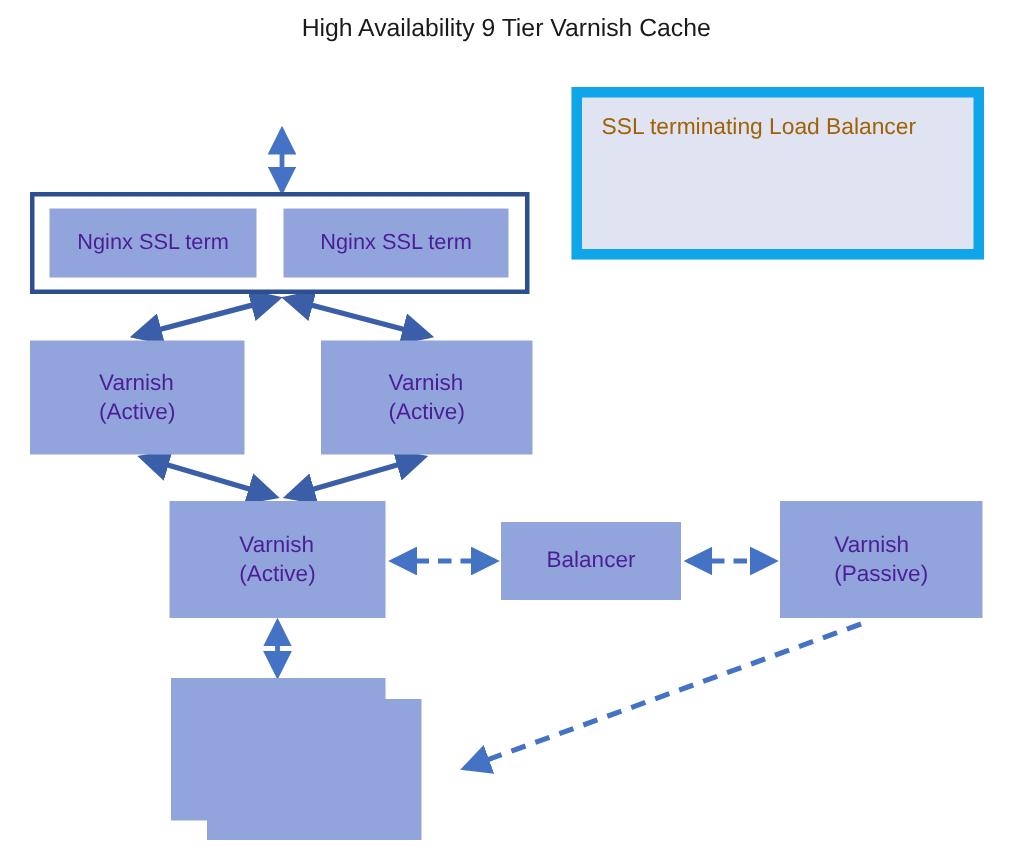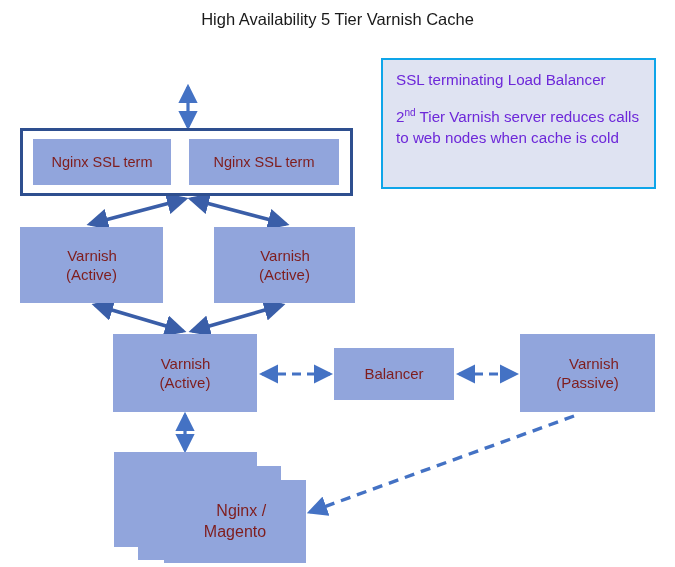--- a/index.html
+++ b/index.html
@@ -26,24 +26,24 @@
     height: 567px;
     pointer-events: none;
   }
   .node {
     position: absolute;
     box-sizing: border-box;
     background: #91a5dc;
     display: flex;
     align-items: center;
     justify-content: center;
-    text-align: right;
+    text-align: left;
     font-size: 15px;
     line-height: 1.28;
-    color: #7f1d1d;
+    color: #4c1d95;
     white-space: pre-line;
   }
   #diagram-title {
     position: absolute;
     left: 0;
     top: 10px;
     width: 675px;
     text-align: center;
     font-size: 16.5px;
     color: #1a1a1a;
@@ -88,38 +88,38 @@
   }
   #web-node-back { left: 114px; top: 452px; width: 143px; height: 95px; }
   #web-node-mid  { left: 138px; top: 466px; width: 143px; height: 94px; }
   #web-node-front{ left: 164px; top: 480px; width: 142px; height: 83px; font-size: 16px; }
 
   #legend-box {
     position: absolute;
     left: 381px;
     top: 58px;
     width: 275px;
-    height: 131px;
+    height: 115px;
     background: #dfe3f2;
-    border: 2px solid #0ea5e9;
+    border: 7px solid #0ea5e9;
     box-sizing: border-box;
     padding: 10px 12px 0 13px;
     font-size: 15.2px;
     line-height: 1.38;
-    color: #6d28d9;
+    color: #a16207;
   }
   #legend-line-2 { margin-top: 15px; }
   sup { font-size: 0.66em; vertical-align: super; }
 </style>
 </head>
 <body>
 
 <div id="canvas">
 
-  <div id="diagram-title">High Availability 5 Tier Varnish Cache</div>
+  <div id="diagram-title">High Availability 9 Tier Varnish Cache</div>
 
 
   <svg class="edges" viewBox="0 0 675 567">
     <defs>
       <marker id="ah" markerWidth="6" markerHeight="6" refX="5" refY="3" orient="auto">
         <path d="M0,0 L6,3 L0,6 z" fill="#4472c4"></path>
       </marker>
       <marker id="ah-start" markerWidth="6" markerHeight="6" refX="1" refY="3" orient="auto">
         <path d="M6,0 L0,3 L6,6 z" fill="#4472c4"></path>
       </marker>
@@ -157,21 +157,18 @@
 (Active)</div>
 
   <div class="node" id="varnish-active-middle">Varnish
 (Active)</div>
   <div class="node" id="pacemaker-node">Balancer</div>
   <div class="node" id="varnish-passive-node">Varnish
 (Passive)</div>
 
   <div class="stack-back" id="web-node-back"></div>
   <div class="stack-back" id="web-node-mid"></div>
-  <div class="node" id="web-node-front">Nginx /
-Magento</div>
 
   <div id="legend-box">
     <div>SSL terminating Load Balancer</div>
-    <div id="legend-line-2"><span>2</span><sup>nd</sup><span> Tier Varnish server reduces calls to web nodes when cache is cold</span></div>
   </div>
 
 </div>
 
 </body></html>

